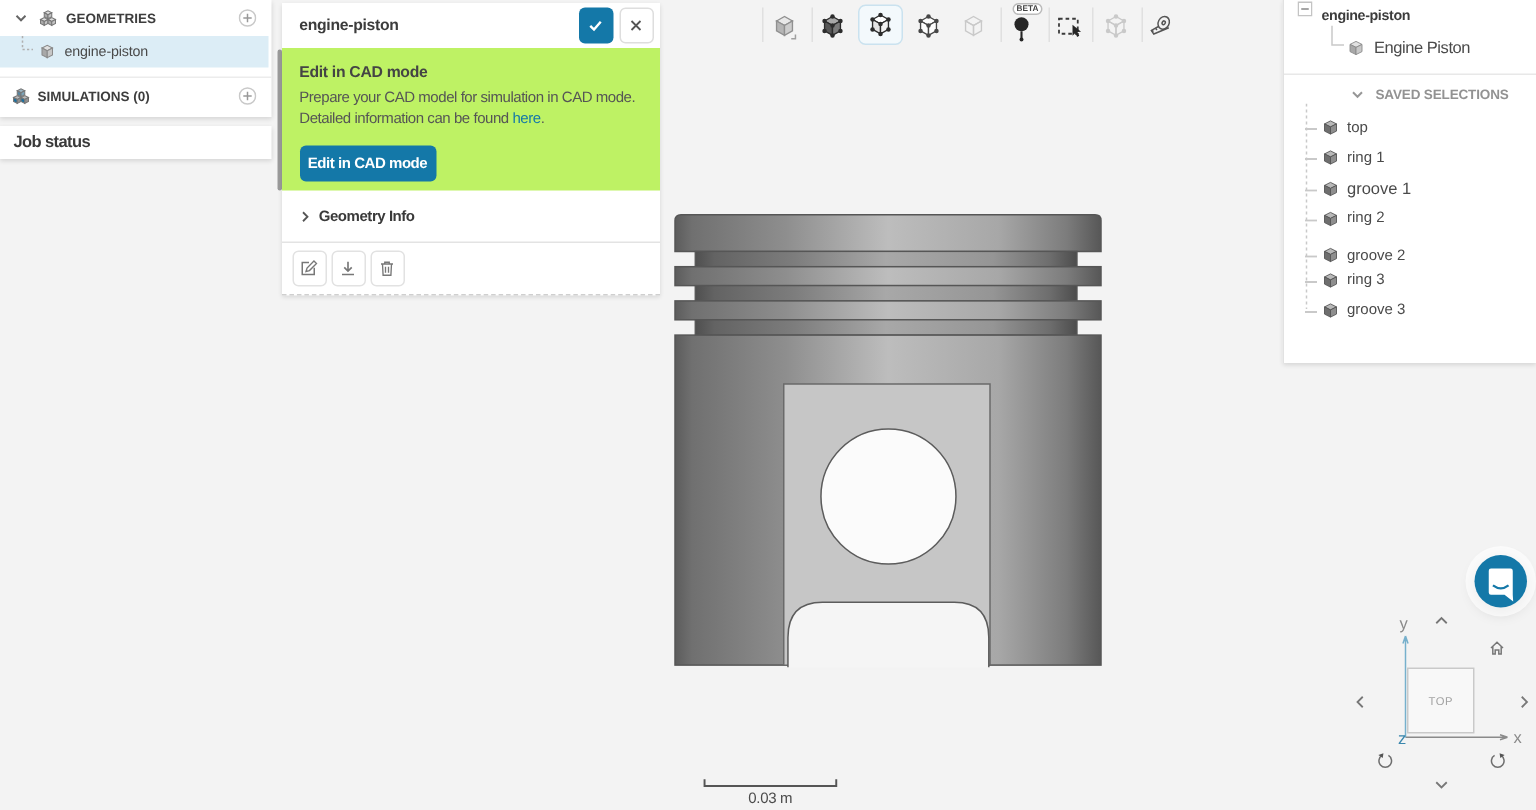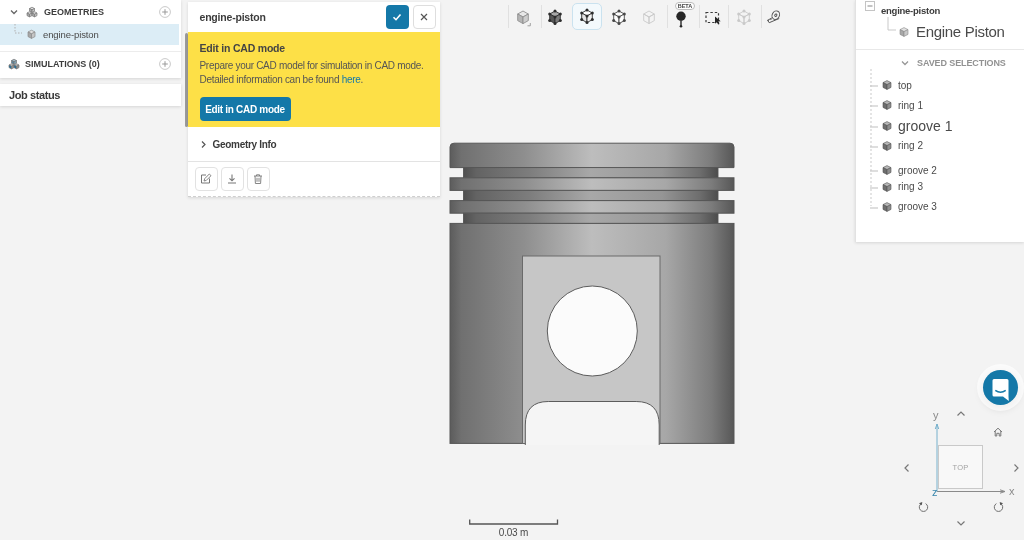--- a/index.html
+++ b/index.html
@@ -235,21 +235,21 @@
           <path d="M2.5,6.2 L5,8.7 L9.5,3.5" fill="none" stroke="#fff" stroke-width="1.6"></path>
         </svg>
     </div>
     <div class="abs" style="left:225px; top:3px; width:23px; height:24px; background:#fff; border:1px solid #dedede; border-radius:4px; display:flex; align-items:center; justify-content:center;">
       <svg width="10" height="10" viewBox="0 0 10 10">
           <path d="M2,2 L8,8 M8,2 L2,8" stroke="#555" stroke-width="1.2"></path>
         </svg>
     </div>
   </div>
 
-  <div style="height:95px; background:#fde047; padding:10px 12px 0 12px;">
+  <div style="height:95px; background:#bef264; padding:10px 12px 0 12px;">
     <div style="font-size:10.5px; font-weight:bold; color:#444; letter-spacing:-0.2px;">Edit in CAD mode</div>
     <div style="font-size:10px; color:#555; line-height:14px; margin-top:5px; white-space:nowrap; letter-spacing:-0.3px;">Prepare your CAD model for simulation in CAD mode.<br>Detailed information can be found <span style="color:#1478a8;">here</span>.</div>
     <div class="blue-btn" style="width:91px; height:24px; margin-top:10px; font-size:10px; letter-spacing:-0.3px;">Edit in CAD mode</div>
   </div>
 
   <div style="height:35px; display:flex; align-items:center; border-bottom:1px solid #e3e3e3;">
     <svg width="9" height="9" style="margin-left:11px;" viewBox="0 0 9 9">
         <path d="M3,1.5 L6,4.5 L3,7.5" fill="none" stroke="#555" stroke-width="1.2"></path>
       </svg>
     <span style="margin-left:5px; font-size:10px; font-weight:bold; color:#3a3a3a; letter-spacing:-0.3px;">Geometry Info</span>
@@ -288,21 +288,21 @@
     <svg class="abs" style="left:30px; top:-4px;" width="12" height="16" viewBox="0 0 12 16">
         <path d="M2,0 L2,13 L10,13" fill="none" stroke="#c9c9c9" stroke-width="1"></path>
       </svg>
     <svg width="12" height="12" style="margin-left:42px;" viewBox="0 0 12 12">
         <g stroke="#8a8a8a" stroke-width="0.6">
           <path d="M2,3.6 L6,1.6 L10,3.6 L6,5.6 Z" fill="#e2e2e2"></path>
           <path d="M2,3.6 L6,5.6 L6,10.4 L2,8.4 Z" fill="#a8a8a8"></path>
           <path d="M10,3.6 L6,5.6 L6,10.4 L10,8.4 Z" fill="#c8c8c8"></path>
         </g>
       </svg>
-    <span style="margin-left:6px; font-size:15px; color:#4a4a4a; letter-spacing:-0.3px;">Engine Piston</span>
+    <span style="margin-left:6px; font-size:11px; color:#4a4a4a; letter-spacing:-0.3px;">Engine Piston</span>
   </div>
   <div style="height:8px; border-bottom:1px solid #e8e8e8;"></div>
   <div style="height:25px; display:flex; align-items:center;padding-left:36px;">
     <svg width="10" height="10" style="margin-left:8px;" viewBox="0 0 10 10">
         <path d="M2,3.5 L5,6.5 L8,3.5" fill="none" stroke="#979797" stroke-width="1.3"></path>
       </svg>
     <span style="margin-left:7px; font-size:9px; font-weight:bold; color:#929292; letter-spacing:-0.1px;">SAVED SELECTIONS</span>
   </div>
   <div id="selitems" style="position:relative;">
       <svg class="abs" style="left:14px; top:-6px;" width="10" height="146" viewBox="0 0 10 146">
@@ -338,21 +338,21 @@
     <svg class="abs" style="left:14px; top:10px;" width="10" height="2" viewBox="0 0 10 2">
           <path d="M0,1 L8,1" stroke="#c9c9c9" stroke-width="1.2"></path>
         </svg>
     <svg width="12" height="12" style="margin-left:25px;" viewBox="0 0 12 12">
           <g stroke="#555" stroke-width="0.6">
             <path d="M2,3.6 L6,1.6 L10,3.6 L6,5.6 Z" fill="#b9b9b9"></path>
             <path d="M2,3.6 L6,5.6 L6,10.4 L2,8.4 Z" fill="#6e6e6e"></path>
             <path d="M10,3.6 L6,5.6 L6,10.4 L10,8.4 Z" fill="#8e8e8e"></path>
           </g>
         </svg>
-    <span style="margin-left:5px; font-size:14px; color:#4a4a4a;">groove 1</span>
+    <span style="margin-left:5px; font-size:11px; color:#4a4a4a;">groove 1</span>
   </div>
       <div class="abs" style="left:0; top:60.900000000000006px; width:187px; height:20px; display:flex; align-items:center;">
     <svg class="abs" style="left:14px; top:10px;" width="10" height="2" viewBox="0 0 10 2">
           <path d="M0,1 L8,1" stroke="#c9c9c9" stroke-width="1.2"></path>
         </svg>
     <svg width="12" height="12" style="margin-left:25px;" viewBox="0 0 12 12">
           <g stroke="#555" stroke-width="0.6">
             <path d="M2,3.6 L6,1.6 L10,3.6 L6,5.6 Z" fill="#b9b9b9"></path>
             <path d="M2,3.6 L6,5.6 L6,10.4 L2,8.4 Z" fill="#6e6e6e"></path>
             <path d="M10,3.6 L6,5.6 L6,10.4 L10,8.4 Z" fill="#8e8e8e"></path>

